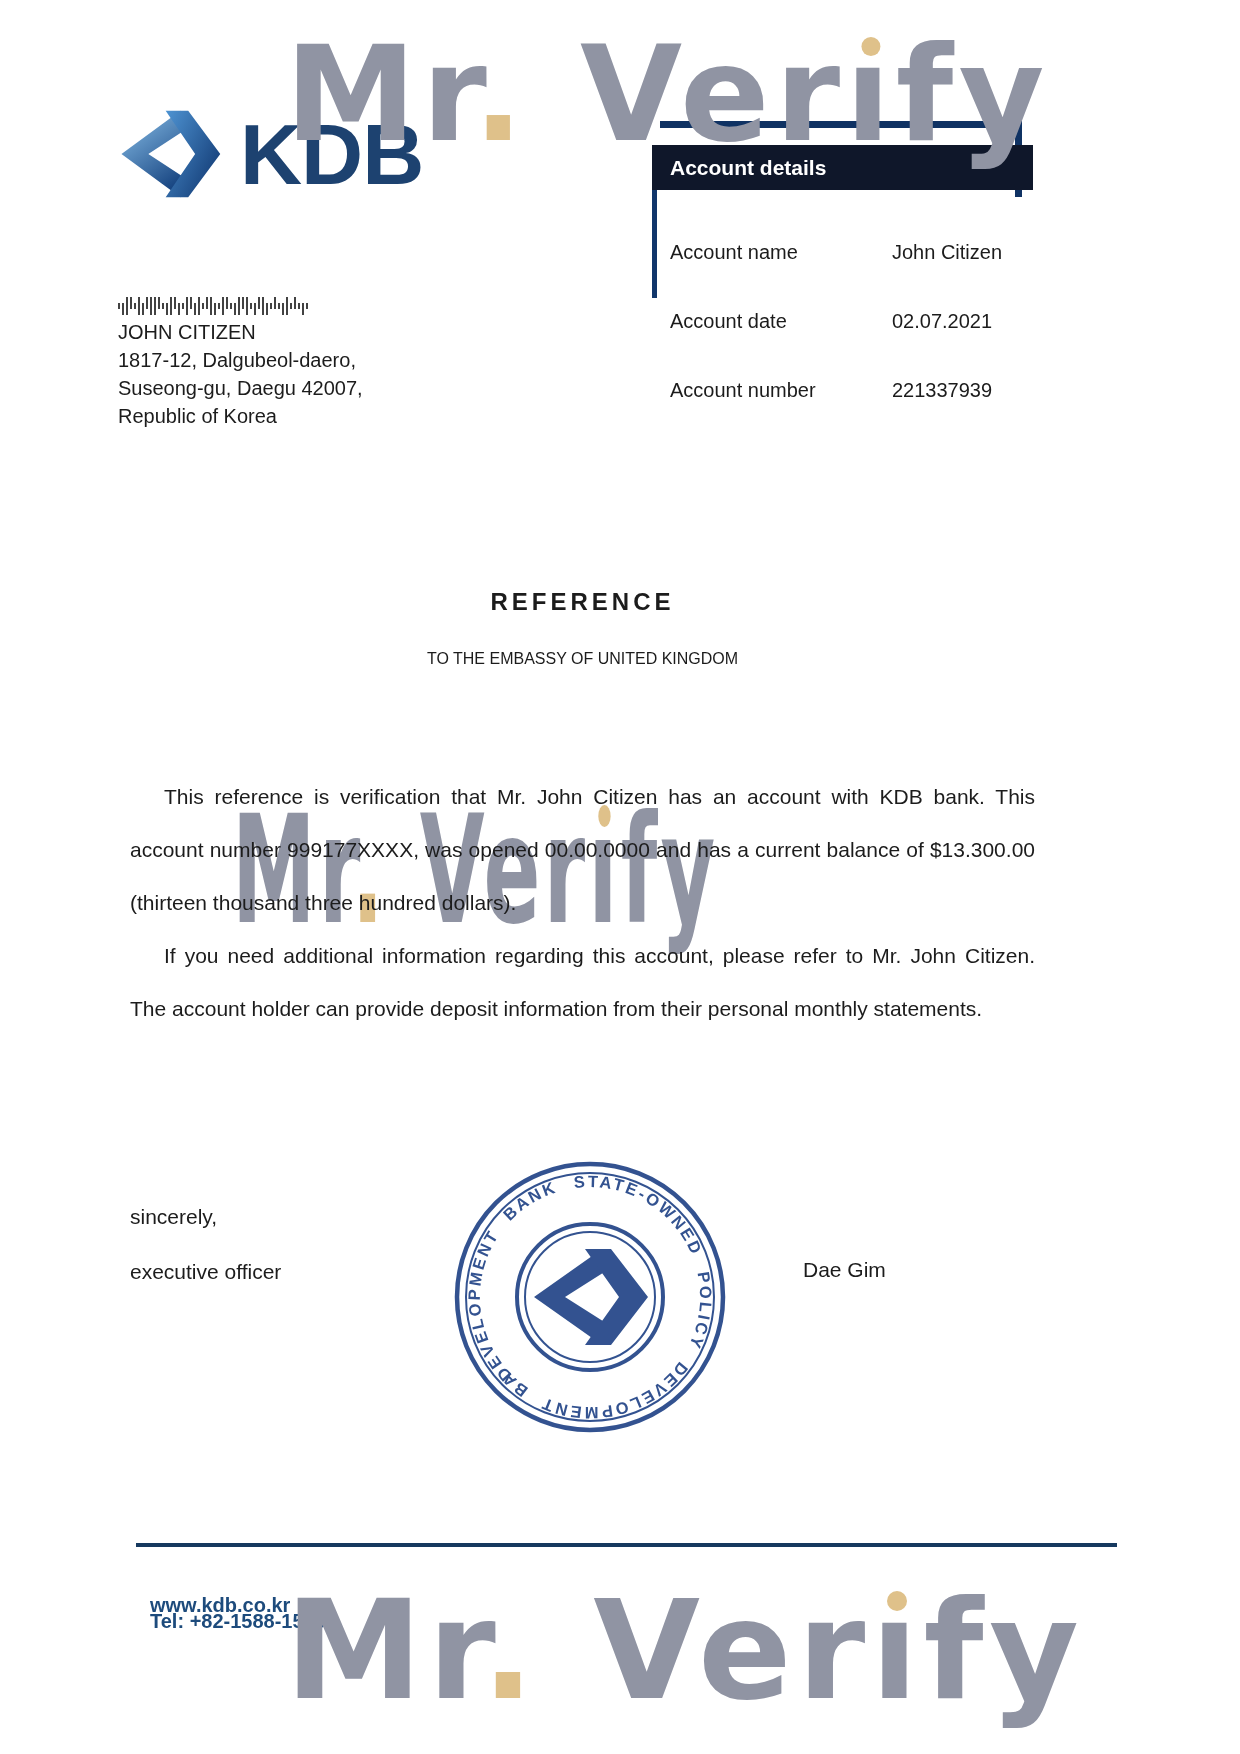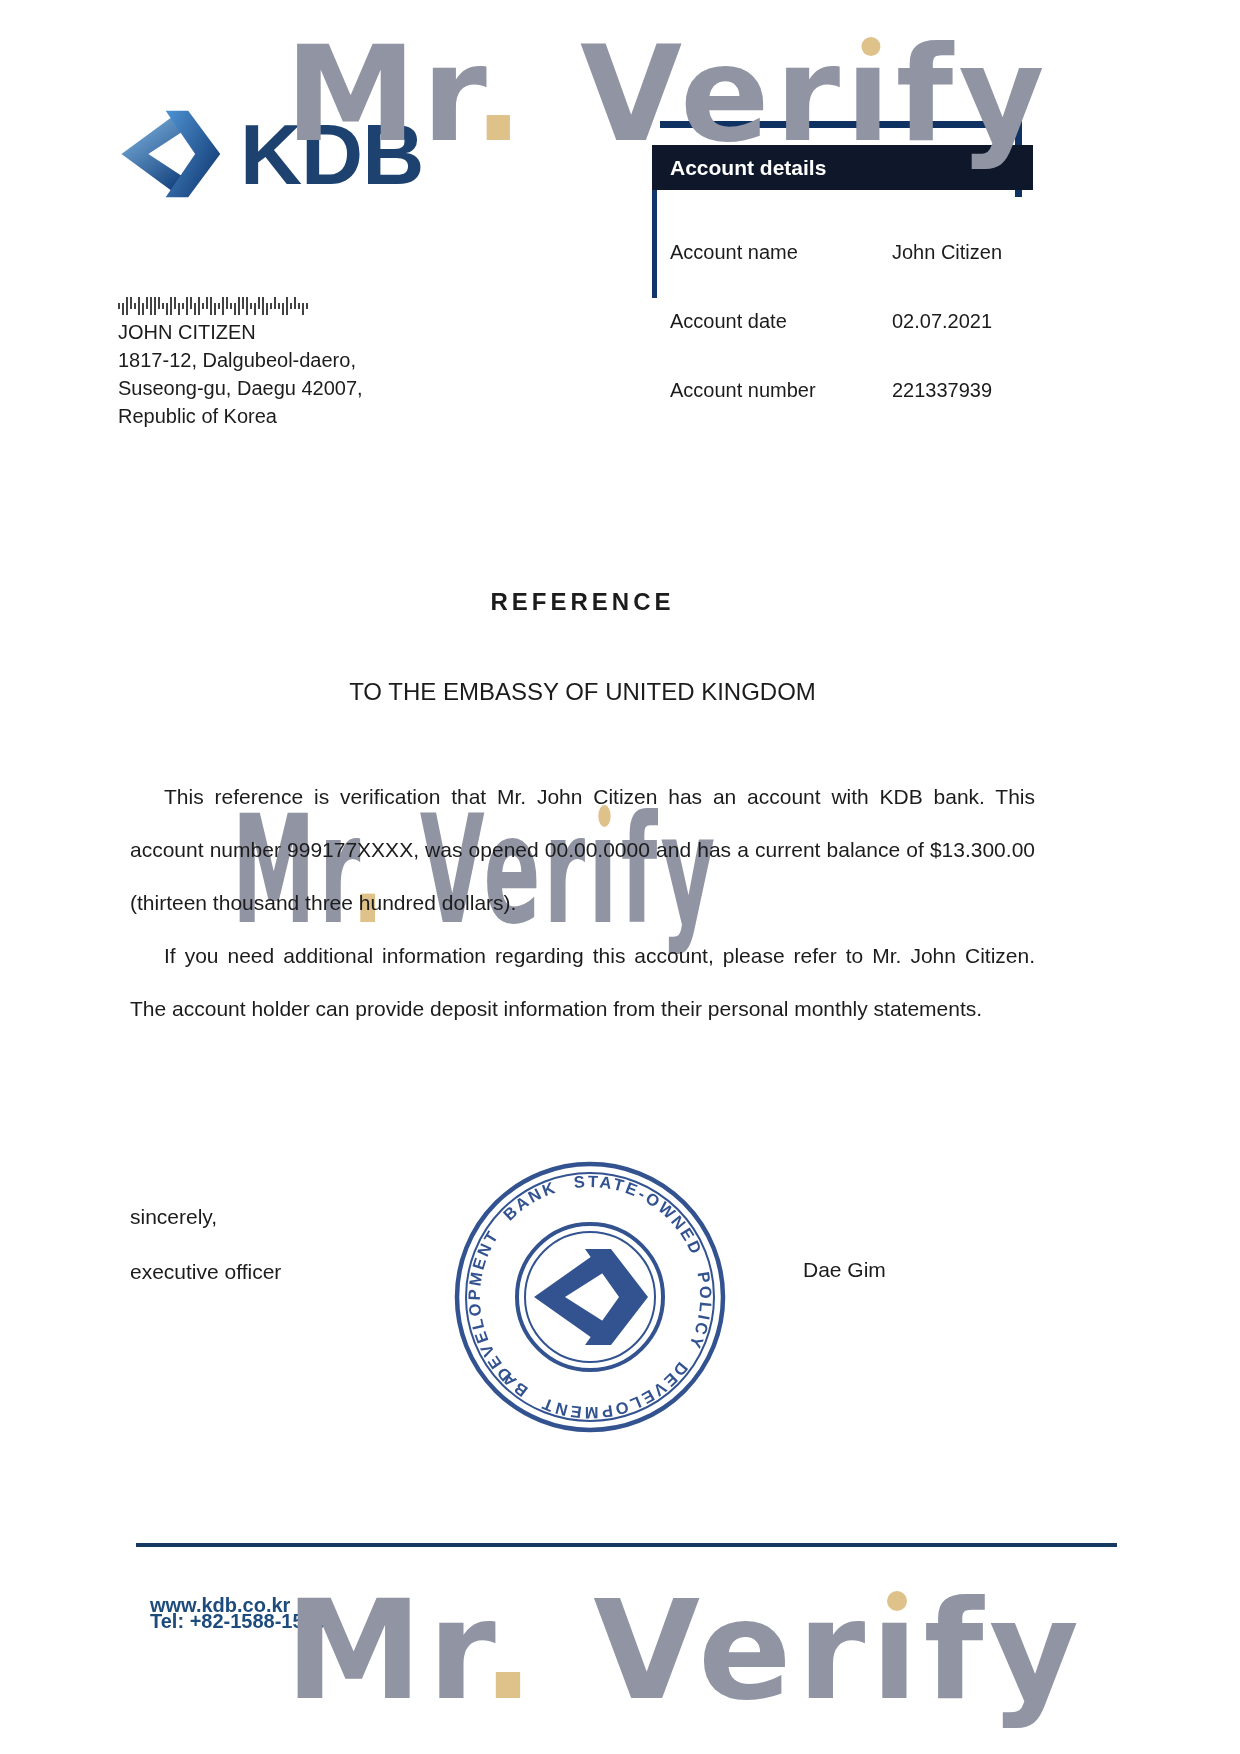--- a/index.html
+++ b/index.html
@@ -35,21 +35,21 @@
   .acc-row .lbl{width:222px;}
   .acc-row .val{flex:1;}
 
   
   #barcode{position:absolute;left:118px;top:297px;z-index:2;}
   #recipient{position:absolute;left:118px;top:318px;z-index:2;font-size:20px;line-height:28px;}
 
   
   #ref-heading{position:absolute;left:130px;top:588px;width:905px;text-align:center;
                font-weight:bold;font-size:24px;letter-spacing:4px;z-index:2;}
-  #addressee{position:absolute;left:130px;top:650px;width:905px;text-align:center;font-size:24px;z-index:2;margin-top:28px;}
+  #addressee{position:absolute;left:130px;top:650px;width:905px;text-align:center;font-size:16px;z-index:2;}
   #body-text{position:absolute;left:130px;top:770px;width:905px;z-index:2;font-size:21px;
              line-height:53px;text-align:justify;}
   #body-text p{margin:0;text-indent:34px;}
   #closing{position:absolute;left:130px;top:1205px;font-size:21px;z-index:2;}
   #signer-title{position:absolute;left:130px;top:1260px;font-size:21px;z-index:2;}
   #signer-name{position:absolute;left:803px;top:1258px;font-size:21px;z-index:2;}
 
   
   #stamp{position:absolute;left:440px;top:1147px;width:300px;height:300px;z-index:4;opacity:.96;}
 

